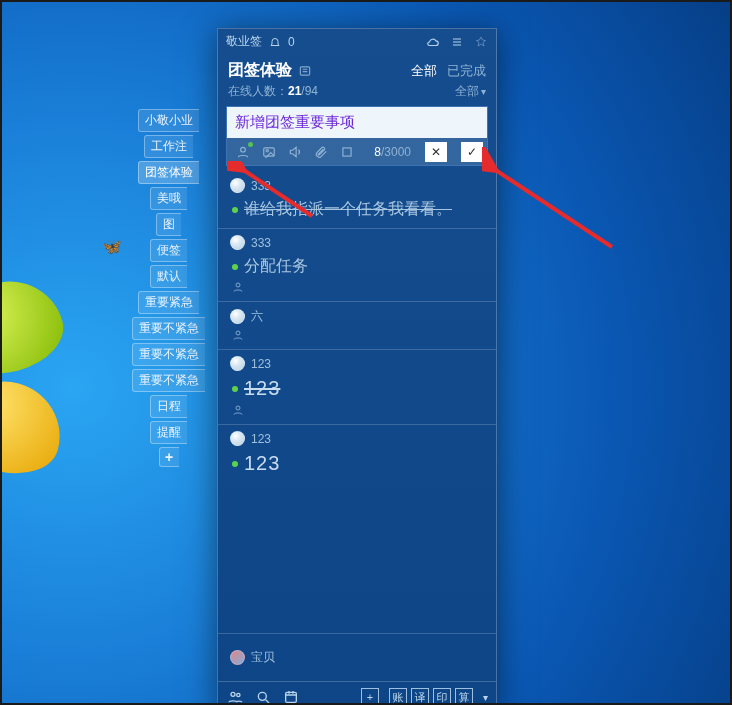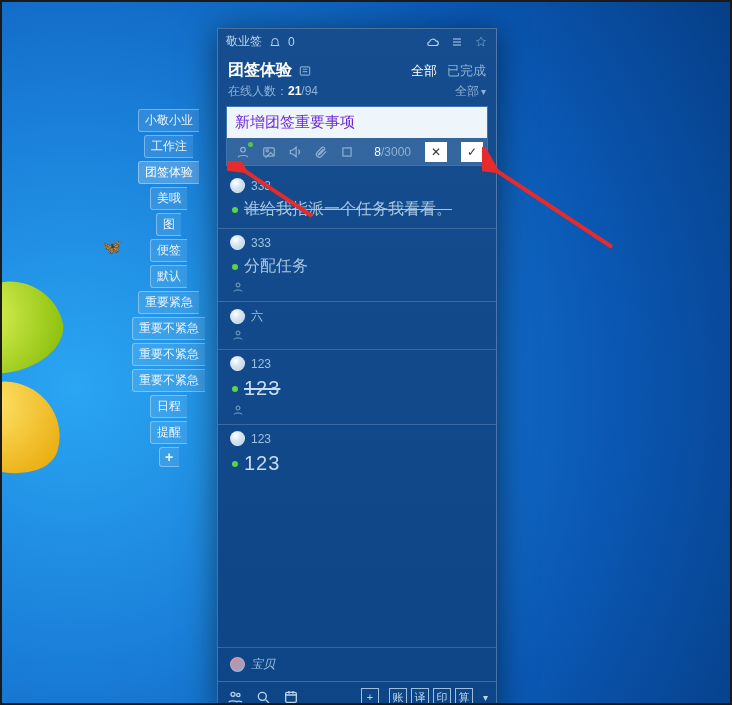--- a/index.html
+++ b/index.html
@@ -272,21 +272,21 @@
           <span class="avatar"></span>
           <span>123</span>
         </div>
     <div class="body">
           <span class="ldot"></span>
           <span class=" big">123</span>
         </div>
     </div>
     </div>
 
-  <div class="entry" style="border-top:1px solid rgba(255,255,255,.18); padding:8px 12px;font-style:italic;">
+  <div class="entry" style="border-top:1px solid rgba(255,255,255,.18); padding:15px 12px;">
     <div class="meta">
       <span class="avatar img"></span>
       <span>宝贝</span>
     </div>
   </div>
 
   <div class="footer">
     <span class="ico">
       <svg width="16" height="16" viewBox="0 0 24 24" fill="none" stroke="#b8d4ea" stroke-width="2">
           <circle cx="9" cy="8" r="3"></circle>

